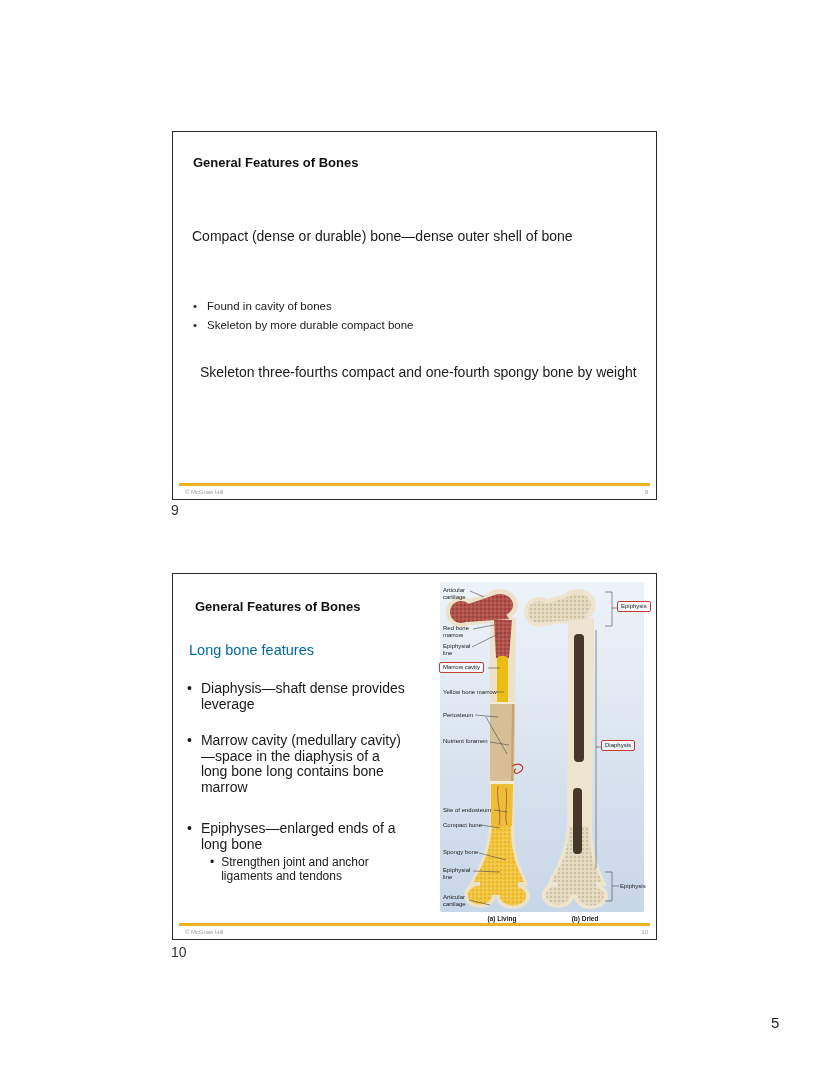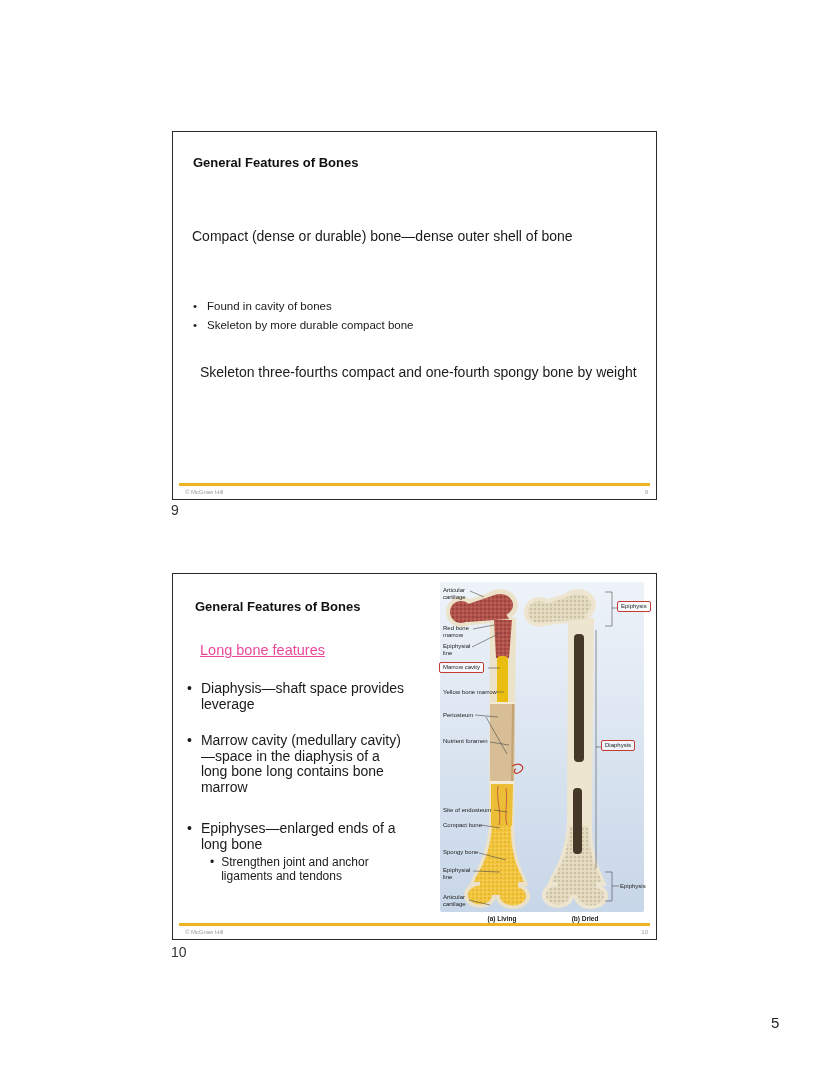--- a/index.html
+++ b/index.html
@@ -16,21 +16,21 @@
 
   
   .s1-p{position:absolute;left:19px;font-size:14px;line-height:1.25;color:#1a1a1a;}
   #s1p1{top:96px;width:452px;}
   #s1p2{top:144px;width:452px;}
   #s1p3{top:232px;width:452px;margin-left:8px;}
   .s1-bullet{position:absolute;left:20px;display:flex;gap:10px;font-size:11.5px;color:#1a1a1a;}
   #s1b1{top:168px;} #s1b2{top:187px;}
 
   
-  .s2-subtitle{position:absolute;left:27px;top:68px;font-size:14.5px;color:#ec4899;text-decoration:underline;}
+  .s2-subtitle{position:absolute;left:16px;top:68px;font-size:14.5px;color:#0369a1;}
   .s2-bullet{position:absolute;left:14px;display:flex;gap:9px;font-size:14px;line-height:1.12;width:230px;color:#1a1a1a;}
   #s2b1{top:107px;} #s2b2{top:159px;width:222px;} #s2b3{top:247px;}
   .s2-sub{position:absolute;left:37px;top:282px;display:flex;gap:7px;font-size:12px;line-height:1.15;width:190px;color:#1a1a1a;}
   .marker{flex:0 0 auto;}
 
   
   .footer-line{position:absolute;left:6px;right:6px;bottom:13px;height:3px;background:#EDB422;}
   .footer-row{position:absolute;left:12px;right:8px;bottom:4px;display:flex;
               justify-content:space-between;font-size:6px;color:#9b9b9b;}
 
@@ -76,21 +76,21 @@
     </div>
   </div>
   <div class="below-num" id="num-slide1">9</div>
 
   <div class="slide" id="slide2">
     <div class="slide-title">General Features of Bones</div>
     <div class="s2-subtitle">Long bone features</div>
 
     <div class="s2-bullet" id="s2b1">
       <span class="marker">•</span>
-      <span>Diaphysis—shaft space provides leverage</span>
+      <span>Diaphysis—shaft dense provides leverage</span>
     </div>
     <div class="s2-bullet" id="s2b2">
       <span class="marker">•</span>
       <span>Marrow cavity (medullary cavity)—space in the diaphysis of a long bone long contains bone marrow</span>
     </div>
     <div class="s2-bullet" id="s2b3">
       <span class="marker">•</span>
       <span>Epiphyses—enlarged ends of a long bone</span>
     </div>
     <div class="s2-sub">

